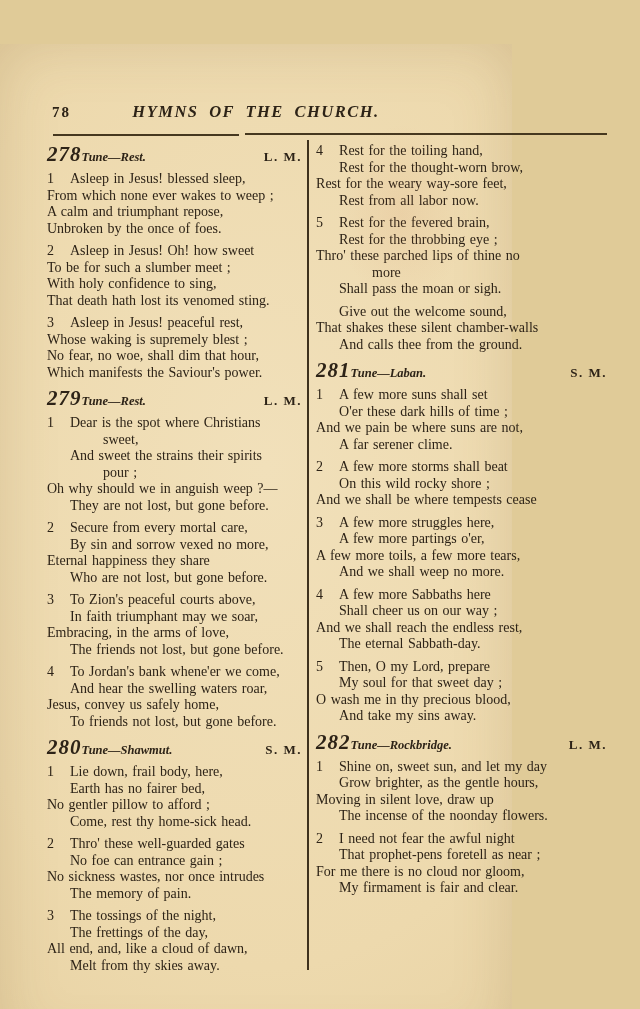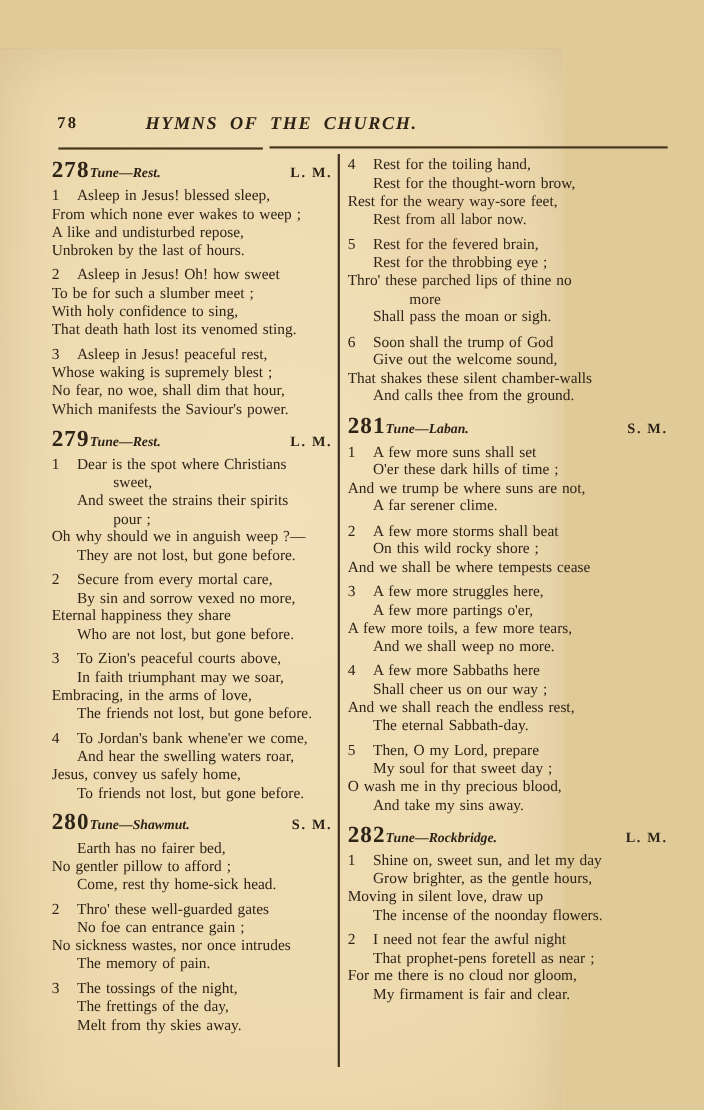--- a/index.html
+++ b/index.html
@@ -32,21 +32,21 @@
   .rule-l { position:absolute; top:90px; left:53px;  width:186px; height:2px; background:#46381f; }
   .rule-r { position:absolute; top:89px; left:245px; width:362px; height:2px; background:#46381f; }
   .divider { position:absolute; top:96px; left:307px; width:2px; height:830px; background:#3e311d; }
 
   .cols { position:absolute; top:99px; left:47px; width:560px; display:flex; }
   .col0 { width:256px; }
   .col1 { width:292px; margin-left:14px; }
 
   .hymn-head { display:flex; align-items:baseline; margin:5px 0 6px 0; }
   .hymn-head.first { margin-top:0; }
-  .hnum  { font-size:21px; font-weight:bold; letter-spacing:1px; line-height:22px; }
+  .hnum  { font-size:21px; font-weight:bold; letter-spacing:1px; line-height:22px;font-style:italic; }
   .htune { flex:1; text-align:left; font-style:italic; font-weight:bold; font-size:12.5px; }
   .hmeter{ font-size:13px; font-weight:bold; letter-spacing:1.5px; }
 
   .verse { margin:0 0 6px 0; }
   .line  { white-space:nowrap; font-size:14px; line-height:16.5px; word-spacing:1px; }
   .i1 { padding-left:23px; }
   .i2 { padding-left:56px; }
   .vnum { display:inline-block; width:23px; }
 </style>
 </head>
@@ -62,22 +62,22 @@
     <div class="col0">
         <section class="hymn">
           <div class="hymn-head first">
             <span class="hnum">278</span>
             <span class="htune">Tune—Rest.</span>
             <span class="hmeter">L. M.</span>
           </div>
           <div class="verse">
             <div class="line i0"><span class="vnum">1</span><span class="vtext">Asleep in Jesus! blessed sleep,</span></div>
             <div class="line i0"><span class="vtext">From which none ever wakes to weep ;</span></div>
-            <div class="line i0"><span class="vtext">A like and undisturbed repose,</span></div>
-            <div class="line i0"><span class="vtext">Unbroken by the last of hours.</span></div>
+            <div class="line i0"><span class="vtext">A calm and triumphant repose,</span></div>
+            <div class="line i0"><span class="vtext">Unbroken by the once of foes.</span></div>
           </div>
           <div class="verse">
             <div class="line i0"><span class="vnum">2</span><span class="vtext">Asleep in Jesus! Oh! how sweet</span></div>
             <div class="line i0"><span class="vtext">To be for such a slumber meet ;</span></div>
             <div class="line i0"><span class="vtext">With holy confidence to sing,</span></div>
             <div class="line i0"><span class="vtext">That death hath lost its venomed sting.</span></div>
           </div>
           <div class="verse">
             <div class="line i0"><span class="vnum">3</span><span class="vtext">Asleep in Jesus! peaceful rest,</span></div>
             <div class="line i0"><span class="vtext">Whose waking is supremely blest ;</span></div>
@@ -118,69 +118,70 @@
             <div class="line i1"><span class="vtext">To friends not lost, but gone before.</span></div>
           </div>
         </section>
         <section class="hymn">
           <div class="hymn-head">
             <span class="hnum">280</span>
             <span class="htune">Tune—Shawmut.</span>
             <span class="hmeter">S. M.</span>
           </div>
           <div class="verse">
+            <div class="line i0"><span class="vnum">1</span><span class="vtext">Lie down, frail body, here,</span></div>
             <div class="line i1"><span class="vtext">Earth has no fairer bed,</span></div>
             <div class="line i0"><span class="vtext">No gentler pillow to afford ;</span></div>
             <div class="line i1"><span class="vtext">Come, rest thy home-sick head.</span></div>
           </div>
           <div class="verse">
             <div class="line i0"><span class="vnum">2</span><span class="vtext">Thro' these well-guarded gates</span></div>
             <div class="line i1"><span class="vtext">No foe can entrance gain ;</span></div>
             <div class="line i0"><span class="vtext">No sickness wastes, nor once intrudes</span></div>
             <div class="line i1"><span class="vtext">The memory of pain.</span></div>
           </div>
           <div class="verse">
             <div class="line i0"><span class="vnum">3</span><span class="vtext">The tossings of the night,</span></div>
             <div class="line i1"><span class="vtext">The frettings of the day,</span></div>
+            <div class="line i0"><span class="vtext">All end, and, like a cloud of dawn,</span></div>
             <div class="line i1"><span class="vtext">Melt from thy skies away.</span></div>
           </div>
         </section>
       </div>
     <div class="col1">
         <section class="hymn">
           <div class="verse">
             <div class="line i0"><span class="vnum">4</span><span class="vtext">Rest for the toiling hand,</span></div>
             <div class="line i1"><span class="vtext">Rest for the thought-worn brow,</span></div>
             <div class="line i0"><span class="vtext">Rest for the weary way-sore feet,</span></div>
             <div class="line i1"><span class="vtext">Rest from all labor now.</span></div>
           </div>
           <div class="verse">
             <div class="line i0"><span class="vnum">5</span><span class="vtext">Rest for the fevered brain,</span></div>
             <div class="line i1"><span class="vtext">Rest for the throbbing eye ;</span></div>
             <div class="line i0"><span class="vtext">Thro' these parched lips of thine no</span></div>
             <div class="line i2"><span class="vtext">more</span></div>
             <div class="line i1"><span class="vtext">Shall pass the moan or sigh.</span></div>
           </div>
           <div class="verse">
-            <div class="line i0"><span class="vnum">6</span><span class="vtext">Soon shall the trump of God</span></div>
             <div class="line i1"><span class="vtext">Give out the welcome sound,</span></div>
             <div class="line i0"><span class="vtext">That shakes these silent chamber-walls</span></div>
             <div class="line i1"><span class="vtext">And calls thee from the ground.</span></div>
           </div>
         </section>
         <section class="hymn">
           <div class="hymn-head">
             <span class="hnum">281</span>
             <span class="htune">Tune—Laban.</span>
             <span class="hmeter">S. M.</span>
           </div>
           <div class="verse">
             <div class="line i0"><span class="vnum">1</span><span class="vtext">A few more suns shall set</span></div>
             <div class="line i1"><span class="vtext">O'er these dark hills of time ;</span></div>
-            <div class="line i0"><span class="vtext">And we trump be where suns are not,</span></div>
+            <div class="line i0"><span class="vtext">And we pain be where suns are not,</span></div>
             <div class="line i1"><span class="vtext">A far serener clime.</span></div>
           </div>
           <div class="verse">
             <div class="line i0"><span class="vnum">2</span><span class="vtext">A few more storms shall beat</span></div>
             <div class="line i1"><span class="vtext">On this wild rocky shore ;</span></div>
             <div class="line i0"><span class="vtext">And we shall be where tempests cease</span></div>
           </div>
           <div class="verse">
             <div class="line i0"><span class="vnum">3</span><span class="vtext">A few more struggles here,</span></div>
             <div class="line i1"><span class="vtext">A few more partings o'er,</span></div>

